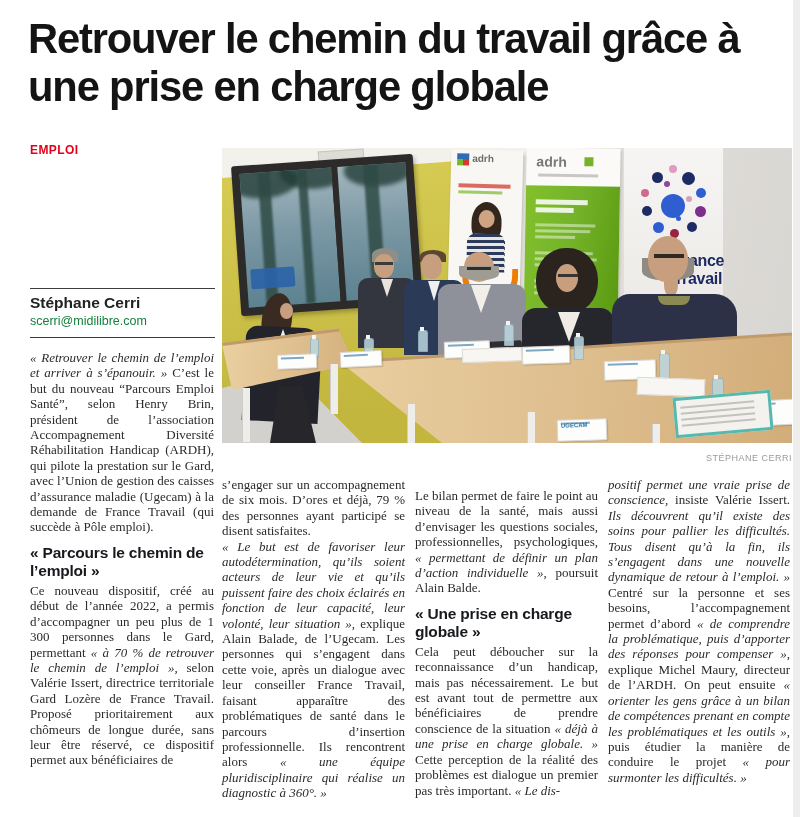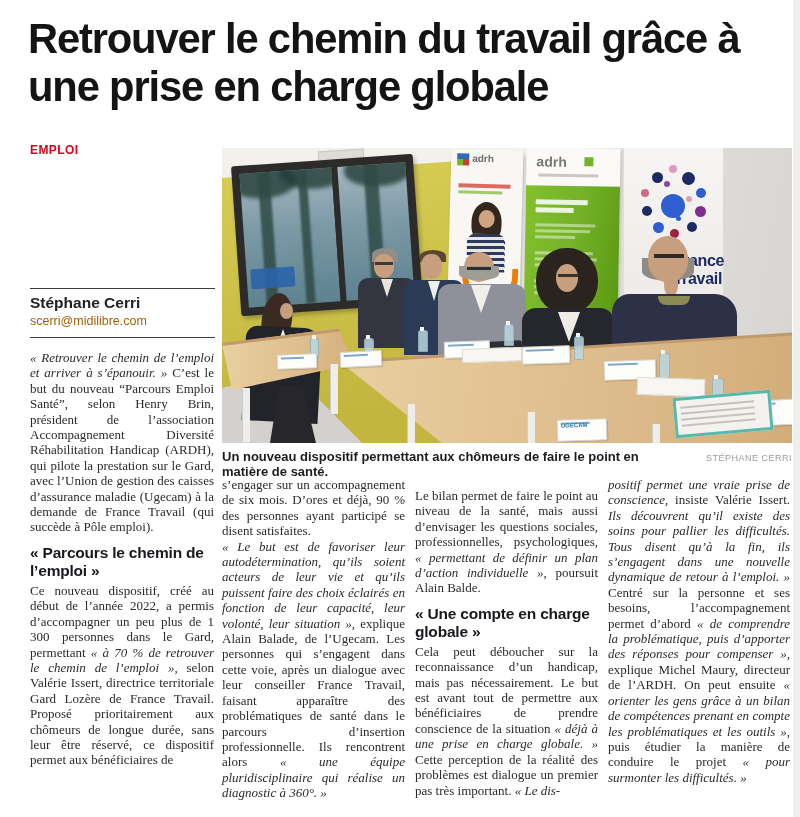--- a/index.html
+++ b/index.html
@@ -12,21 +12,21 @@
     font-size:43px;line-height:48px;font-weight:700;letter-spacing:-1.2px;color:#141414;
     transform:scaleX(.97);transform-origin:left top;}
   .kicker{position:absolute;left:30px;top:143px;font-size:12px;font-weight:700;
     letter-spacing:.4px;color:var(--kicker_red,#e2001a);}
   .standfirst{position:absolute;left:30px;top:168px;width:184px;margin:0;
     font-size:16.5px;line-height:18.6px;font-weight:500;color:var(--standfirst_blue,#3e4c5e);}
   .rule{position:absolute;left:30px;width:185px;height:0;border-top:1.5px solid #3c3c3c;}
   .rule-1{top:288px;}
   .rule-2{top:337px;}
   .byline-name{position:absolute;left:30px;top:294px;font-size:15.5px;font-weight:700;color:#222;}
-  .byline-email{position:absolute;left:30px;top:314px;font-size:12.5px;color:#a16207;}
+  .byline-email{position:absolute;left:30px;top:314px;font-size:12.5px;color:#15803d;}
 
   
   .col{position:absolute;width:184px;font-family:"Liberation Serif",serif;
     font-size:13px;line-height:15.4px;color:#2a2a2a;text-align:justify;}
   .col-1{left:30px;top:350px;}
   .col-2{left:222px;top:477px;width:183px;}
   .col-3{left:415px;top:488px;width:183px;}
   .col-4{left:608px;top:477px;width:182px;}
   .col p{margin:0 0 0 0;}
   .it{font-style:italic;}
@@ -284,37 +284,36 @@
     <div class="paper" style="left:240px;top:200px;width:58px;height:12px;transform:rotate(-2deg);"></div>
     <div class="paper" style="left:415px;top:230px;width:66px;height:16px;transform:rotate(2deg);"></div>
     <div class="doc" style="left:452px;top:246px;width:92px;height:34px;transform:rotate(-5deg);">
       <i style="top:6px;"></i>
         <i style="top:12px;"></i>
         <i style="top:18px;"></i>
         <i style="top:24px;"></i>
     </div>
   </div>
 
-  <div class="caption">Un nouveau dispositif permettant aux chômeurs de faire le point en matière de santé.</div>
   <div class="credit">STÉPHANE CERRI</div>
 
   <div class="col col-1">
     <p><span class="it">« Retrouver le chemin de l’emploi et arriver à s’épanouir. »</span><span> C’est le but du nouveau “Parcours Emploi Santé”, selon Henry Brin, président de l’association Accompagnement Diversité Réhabilitation Handicap (ARDH), qui pilote la prestation sur le Gard, avec l’Union de gestion des caisses d’assurance maladie (Ugecam) à la demande de France Travail (qui succède à Pôle emploi).</span></p>
     <h3 class="subhead">« Parcours le chemin de l’emploi »</h3>
     <p><span>Ce nouveau dispositif, créé au début de l’année 2022, a permis d’accompagner un peu plus de 1 300 personnes dans le Gard, permettant </span><span class="it">« à 70 % de retrouver le chemin de l’emploi »</span><span>, selon Valérie Issert, directrice territoriale Gard Lozère de France Travail. Proposé prioritairement aux chômeurs de longue durée, sans leur être réservé, ce dispositif permet aux bénéficiaires de</span></p>
   </div>
 
   <div class="col col-2">
-    <p><span>s’engager sur un accompagnement de six mois. D’ores et déjà, 90 % des personnes ayant participé se disent satisfaites.</span></p>
+    <p><span>s’engager sur un accompagnement de six mois. D’ores et déjà, 79 % des personnes ayant participé se disent satisfaites.</span></p>
     <p><span class="it">« Le but est de favoriser leur autodétermination, qu’ils soient acteurs de leur vie et qu’ils puissent faire des choix éclairés en fonction de leur capacité, leur volonté, leur situation »</span><span>, explique Alain Balade, de l’Ugecam. Les personnes qui s’engagent dans cette voie, après un dialogue avec leur conseiller France Travail, faisant apparaître des problématiques de santé dans le parcours d’insertion professionnelle. Ils rencontrent alors </span><span class="it">« une équipe pluridisciplinaire qui réalise un diagnostic à 360°. »</span></p>
   </div>
 
   <div class="col col-3">
     <p><span>Le bilan permet de faire le point au niveau de la santé, mais aussi d’envisager les questions sociales, professionnelles, psychologiques, </span><span class="it">« permettant de définir un plan d’action individuelle »</span><span>, poursuit Alain Balde.</span></p>
-    <h3 class="subhead">« Une compte en charge globale »</h3>
+    <h3 class="subhead">« Une prise en charge globale »</h3>
     <p><span>Cela peut déboucher sur la reconnaissance d’un handicap, mais pas nécessairement. Le but est avant tout de permettre aux bénéficiaires de prendre conscience de la situation </span><span class="it">« déjà à une prise en charge globale. »</span><span> Cette perception de la réalité des problèmes est dialogue un premier pas très important. </span><span class="it">« Le dis-</span></p>
   </div>
 
   <div class="col col-4">
     <p><span class="it">positif permet une vraie prise de conscience,</span><span> insiste Valérie Issert. </span><span class="it">Ils découvrent qu’il existe des soins pour pallier les difficultés. Tous disent qu’à la fin, ils s’engagent dans une nouvelle dynamique de retour à l’emploi. »</span><span> Centré sur la personne et ses besoins, l’accompagnement permet d’abord </span><span class="it">« de comprendre la problématique, puis d’apporter des réponses pour compenser »</span><span>, explique Michel Maury, directeur de l’ARDH. On peut ensuite </span><span class="it">« orienter les gens grâce à un bilan de compétences prenant en compte les problématiques et les outils »</span><span>, puis étudier la manière de conduire le projet </span><span class="it">« pour surmonter les difficultés. »</span></p>
   </div>
 
   <div class="scan-edge"></div>
 </div>
 

